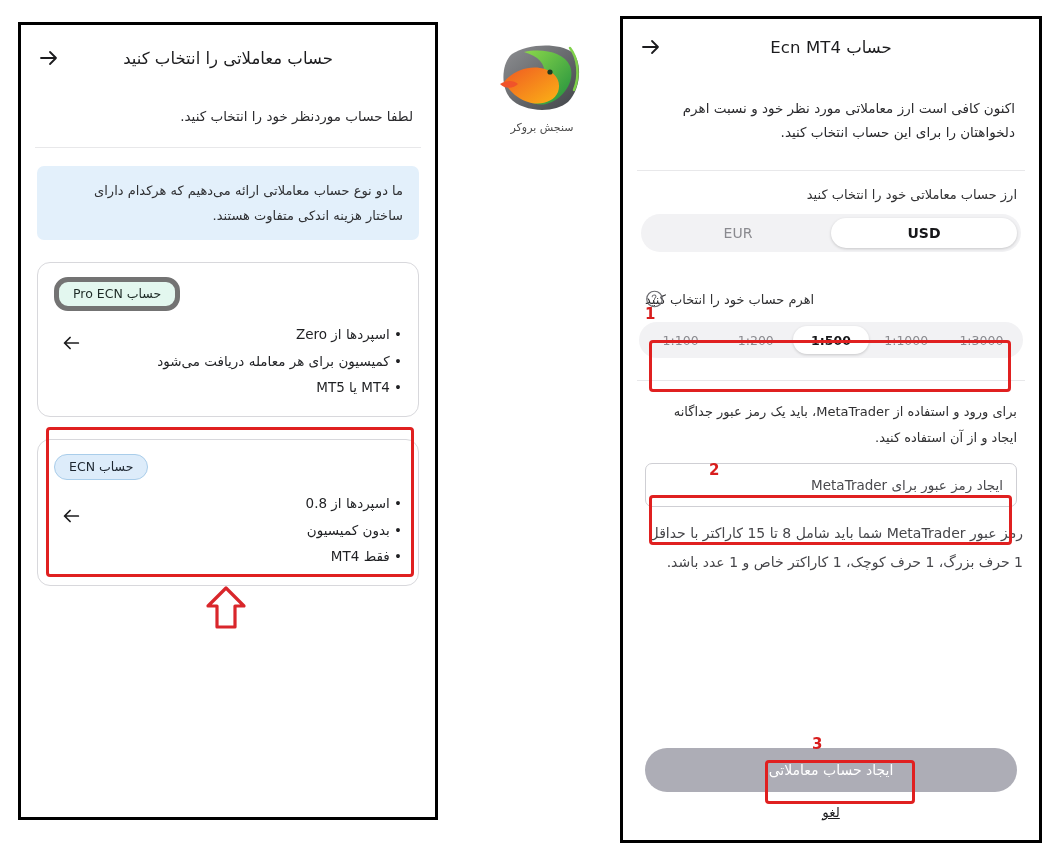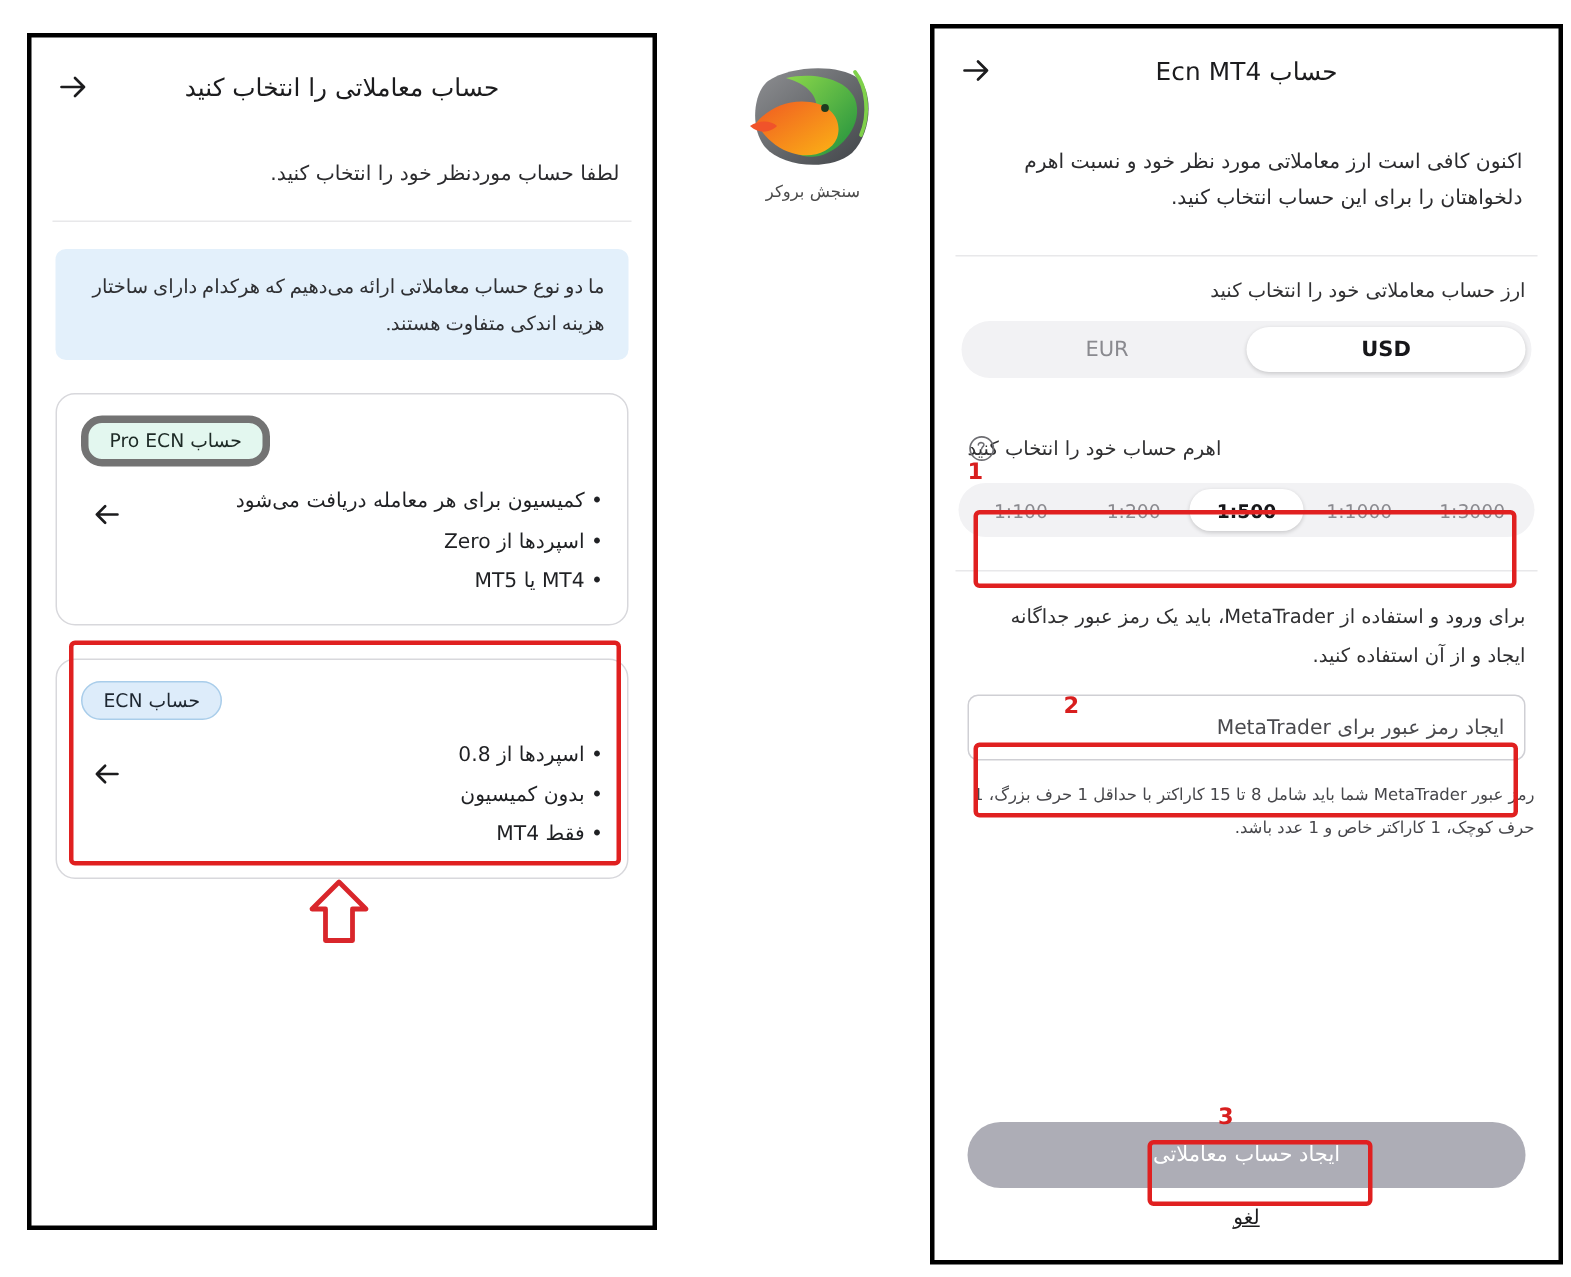--- a/index.html
+++ b/index.html
@@ -79,21 +79,20 @@
 
   .notice {
     margin: 18px 16px 0 16px;
     background: #e3f0fb;
     border-radius: 7px;
     padding: 12px 16px;
     text-align: right;
     font-size: 13px;
     color: #2f3033;
     line-height: 1.95;
-    font-family: Liberation Serif, serif;
   }
 
   .acct-card {
     position: relative;
     margin: 22px 16px 0 16px;
     border: 1px solid #d8d8dc;
     border-radius: 13px;
     padding: 14px 16px 16px 16px;
     background: #fff;
     min-height: 112px;
@@ -251,21 +250,21 @@
     padding: 0 13px;
     font-family: inherit;
     direction: rtl;
   }
   .pw-input::placeholder { color: #4a4a4e; opacity: 1; }
 
   #hl-password { left: 649px; top: 495px; width: 363px; height: 50px; }
 
   .pw-hint {
     text-align: right;
-    font-size: 11px;
+    font-size: 14px;
     color: #46464a;
     line-height: 2.05;
     margin: 12px 16px 0 16px;
   }
 
   .cta {
     display: block;
     box-sizing: border-box;
     width: calc(100% - 44px);
     margin: 0 22px;
@@ -347,22 +346,22 @@
 
     <div class="divider l-divider"></div>
 
     <div class="notice">ما دو نوع حساب معاملاتی ارائه می‌دهیم که هرکدام دارای ساختار هزینه اندکی متفاوت هستند.</div>
 
     <div class="acct-card">
       <div class="badge-row">
         <span class="badge badge-green">حساب Pro ECN</span>
       </div>
       <div class="bullets">
+        <div>• اسپردها از Zero</div>
         <div>• کمیسیون برای هر معامله دریافت می‌شود</div>
-        <div>• اسپردها از Zero</div>
         <div>• MT4 یا MT5</div>
       </div>
       <svg class="arrow-left" viewBox="0 0 24 24">
         <path d="M20 12 H5 M11 6 L5 12 L11 18" stroke="#1c1c1e" stroke-width="1.9" fill="none" stroke-linecap="round" stroke-linejoin="round"></path>
       </svg>
     </div>
 
     <div class="acct-card">
       <div class="badge-row">
         <span class="badge badge-blue">حساب ECN</span>

